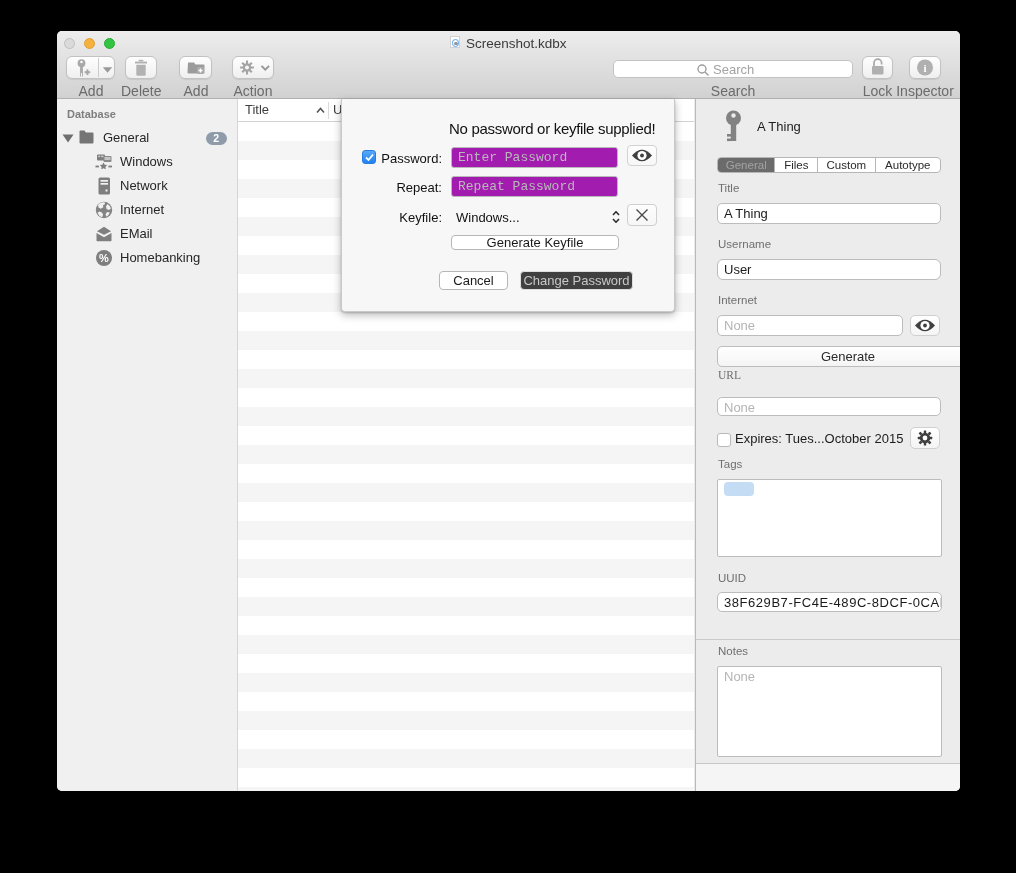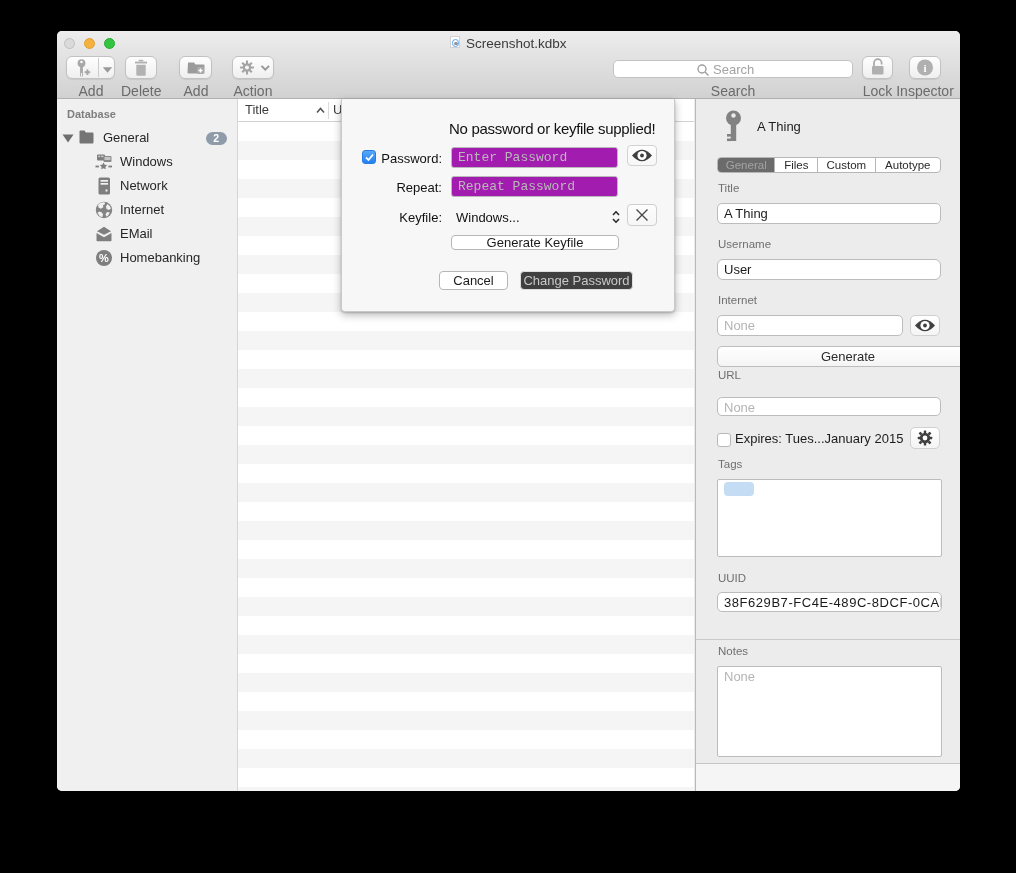--- a/index.html
+++ b/index.html
@@ -252,24 +252,24 @@
     <div class="lbl" style="top:195px;">Internet</div>
     <div class="field ph" style="left:21px;top:216px;width:186px;height:21px;">None</div>
     <div class="btn" style="left:214px;top:216px;width:30px;height:21px;border-color:#d0d0d0;">
       <svg width="28" height="19" viewBox="0 0 28 19">
         <path d="M4 9.5 Q14 -2.1 24 9.5 Q14 21.1 4 9.5 Z" fill="#3f3f3f"></path>
         <circle cx="14" cy="9.5" r="4.6" fill="#fff"></circle>
         <circle cx="14" cy="9.5" r="1.9" fill="#3f3f3f"></circle>
       </svg>
     </div>
     <div class="btn" style="left:21px;top:247px;width:262px;height:21px;line-height:20px;">Generate</div>
-    <div class="lbl" style="top:270px;">URL</div>
+    <div class="lbl" style="top:270px;font-family:Liberation Serif, serif;">URL</div>
     <div class="field ph" style="left:21px;top:298px;width:224px;height:19px;">None</div>
     <div class="chk" style="left:21px;top:334px;"></div>
-    <div class="abs" style="left:39px;top:332px;font-size:13px;">Expires: Tues...January 2015</div>
+    <div class="abs" style="left:39px;top:332px;font-size:13px;">Expires: Tues...October 2015</div>
     <div class="btn" style="left:214px;top:328px;width:30px;height:22px;border-color:#d0d0d0;">
       <svg width="28" height="20" viewBox="0 0 28 20">
         <g fill="#3f3f3f">
           <circle cx="14" cy="10" r="5.2"></circle>
           <rect x="12.8" y="2.6" width="2.4" height="3" rx="0.5"></rect>
           <rect x="12.8" y="14.4" width="2.4" height="3" rx="0.5"></rect>
           <rect x="6.8" y="8.8" width="3" height="2.4" rx="0.5"></rect>
           <rect x="18.2" y="8.8" width="3" height="2.4" rx="0.5"></rect>
           <rect x="8.1" y="4.1" width="2.6" height="2.6" rx="0.5" transform="rotate(45 9.4 5.4)"></rect>
           <rect x="17.3" y="4.1" width="2.6" height="2.6" rx="0.5" transform="rotate(45 18.6 5.4)"></rect>

